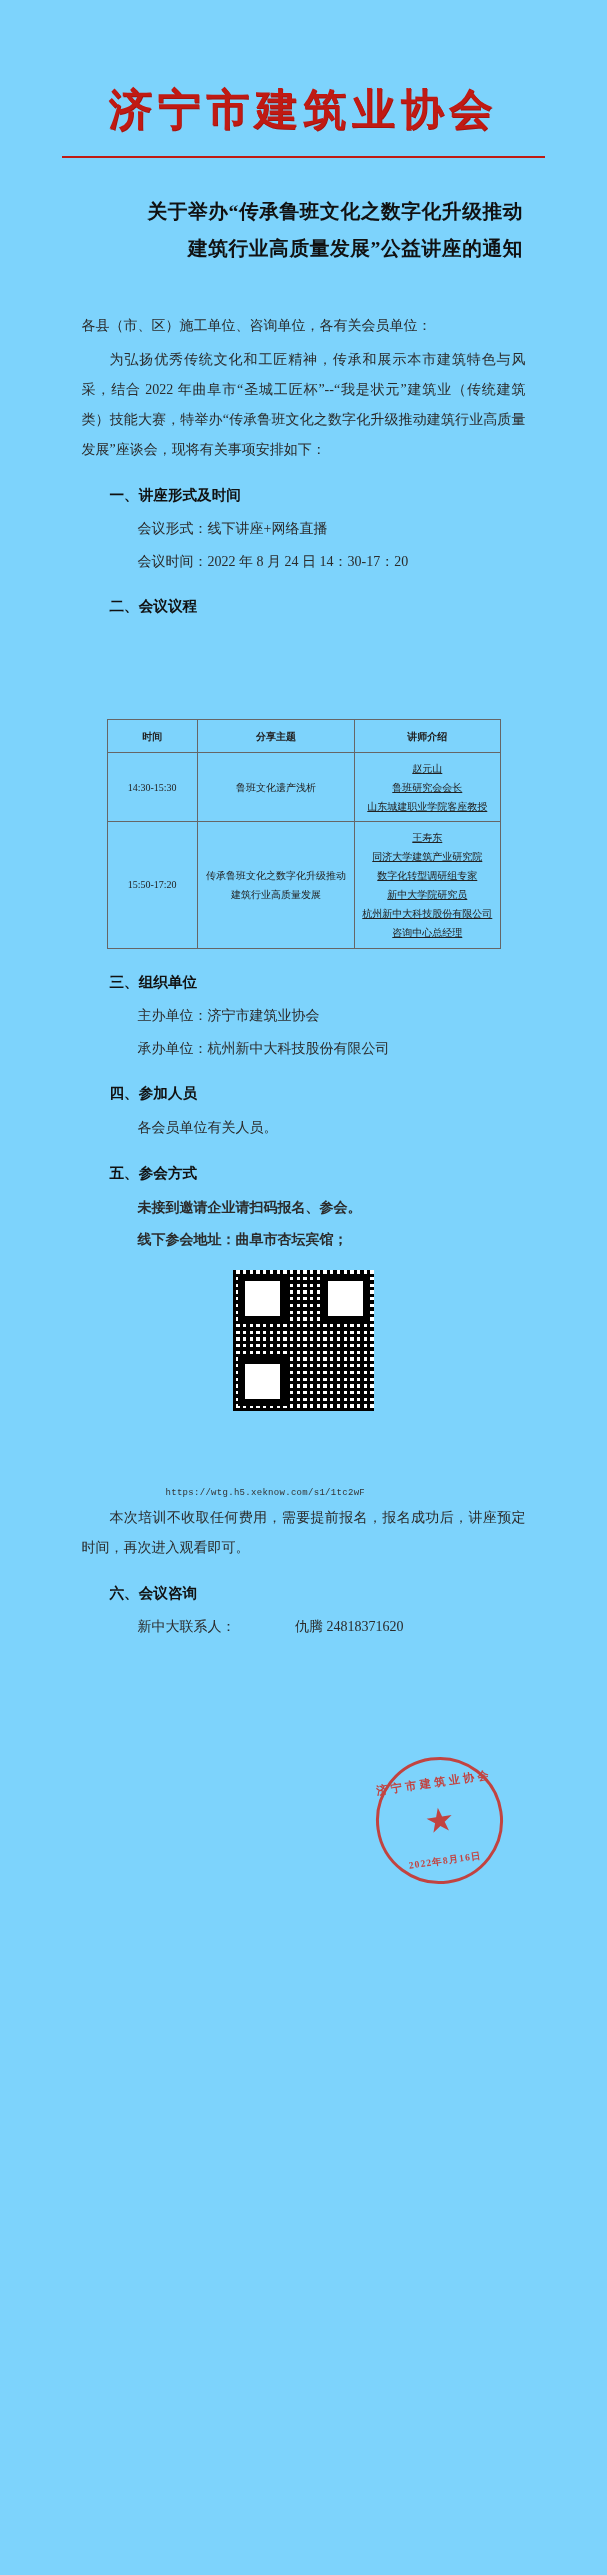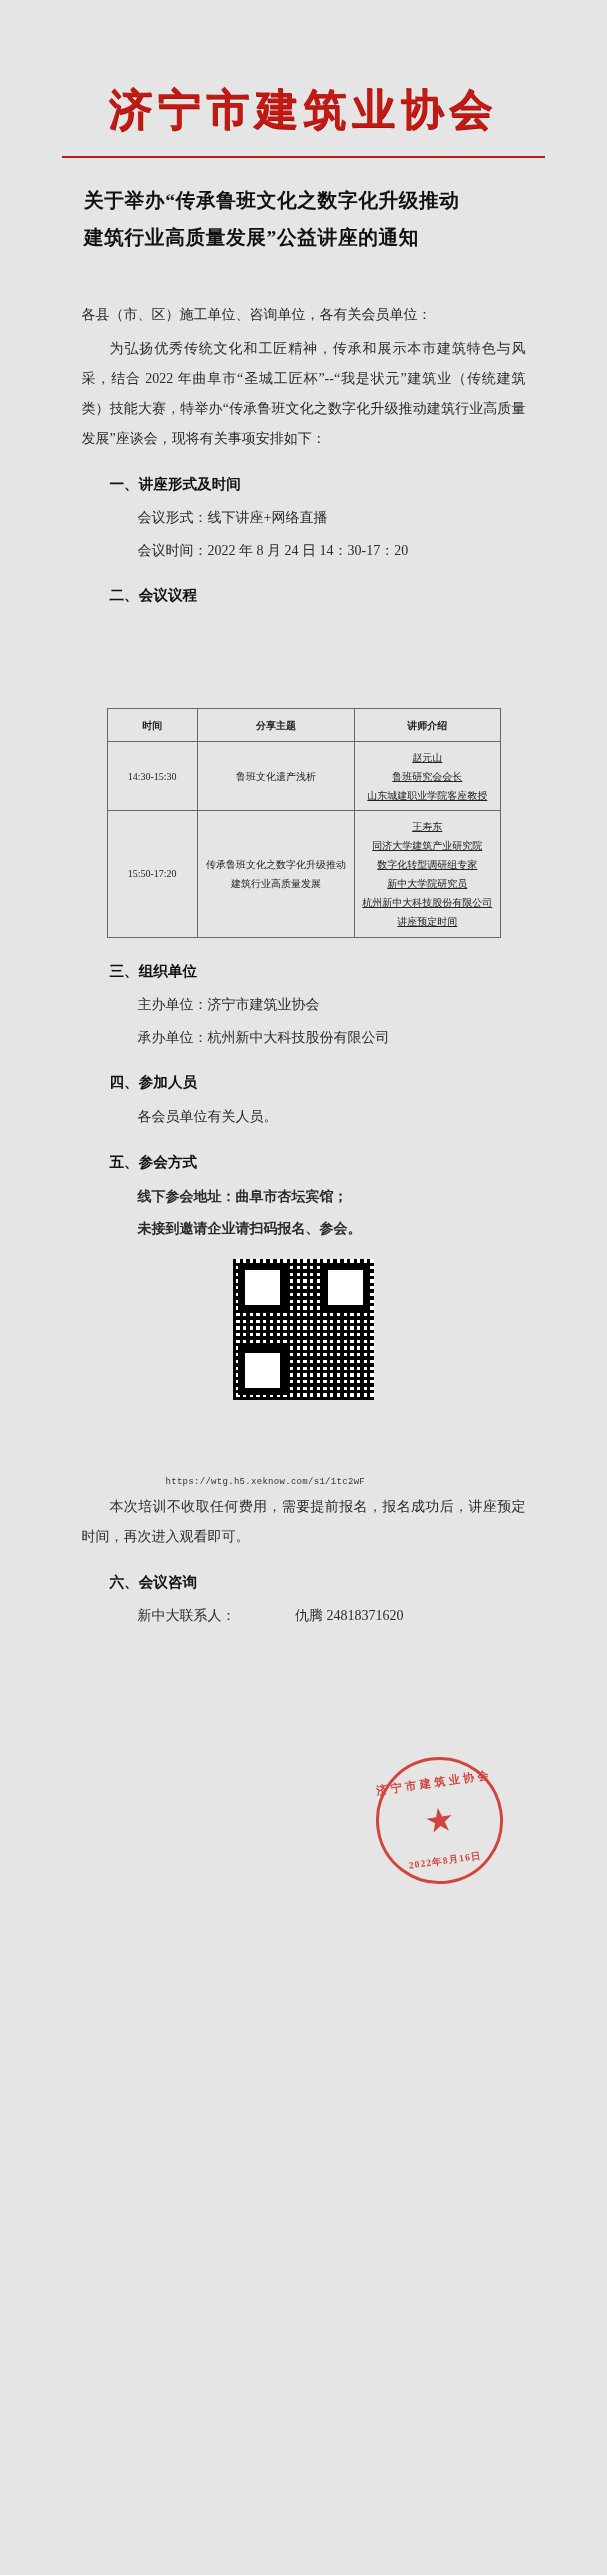--- a/index.html
+++ b/index.html
@@ -10,21 +10,21 @@
   body {
     width: 607px;
     min-height: 2576px;
     font-family: "Liberation Serif", "DejaVu Serif", serif;
     color: #222;
   }
   .page {
     position: relative;
     width: 607px;
     min-height: 2576px;
-    background: #e5e5e5;
+    background: #7dd3fc;
     box-sizing: border-box;
     padding: 0;
   }
   
   .masthead {
     padding-top: 84px;
     text-align: center;
   }
   .masthead-title {
     font-family: "Liberation Serif", "DejaVu Serif", serif;
@@ -36,23 +36,23 @@
     text-shadow: 0.6px 0.6px 0 #a3140f;
   }
   .masthead-rule {
     margin: 20px auto 0 auto;
     width: 483px;
     height: 2.8px;
     background: #c01a13;
   }
   
   .doc-title {
-    margin: 24px auto 0 auto;
+    margin: 35px auto 0 auto;
     width: 439px;
-    text-align: left;
+    text-align: right;
     font-weight: bold;
     font-size: 19.7px;
     line-height: 1.85;
     color: #111;
     letter-spacing: 0.6px;
   }
   
   .body-wrap {
     margin: 45px auto 0 auto;
     width: 444px;
@@ -263,38 +263,38 @@
         </tr>
         <tr>
           <td>15:50-17:20</td>
           <td class="topic-cell">传承鲁班文化之数字化升级推动建筑行业高质量发展</td>
           <td>
             <span class="speaker-line">王寿东</span>
             <span class="speaker-line">同济大学建筑产业研究院</span>
             <span class="speaker-line">数字化转型调研组专家</span>
             <span class="speaker-line">新中大学院研究员</span>
             <span class="speaker-line">杭州新中大科技股份有限公司</span>
-            <span class="speaker-line">讲座预定时间</span>
+            <span class="speaker-line">咨询中心总经理</span>
           </td>
         </tr>
       </tbody>
     </table>
   </div>
 
   <div class="after-table">
     <div class="sec-head">三、组织单位</div>
     <p class="sub-line">主办单位：济宁市建筑业协会</p>
     <p class="sub-line">承办单位：杭州新中大科技股份有限公司</p>
 
     <div class="sec-head">四、参加人员</div>
     <p class="sub-line">各会员单位有关人员。</p>
 
     <div class="sec-head">五、参会方式</div>
+    <p class="bold-line">未接到邀请企业请扫码报名、参会。</p>
     <p class="bold-line">线下参会地址：曲阜市杏坛宾馆；</p>
-    <p class="bold-line">未接到邀请企业请扫码报名、参会。</p>
 
     <div class="qr-block">
       <div class="qr-img">
         <div class="qr-corner-bl"></div>
       </div>
     </div>
     <div class="qr-url">https://wtg.h5.xeknow.com/s1/1tc2wF</div>
 
     <p class="para indent">本次培训不收取任何费用，需要提前报名，报名成功后，讲座预定时间，再次进入观看即可。</p>
 

